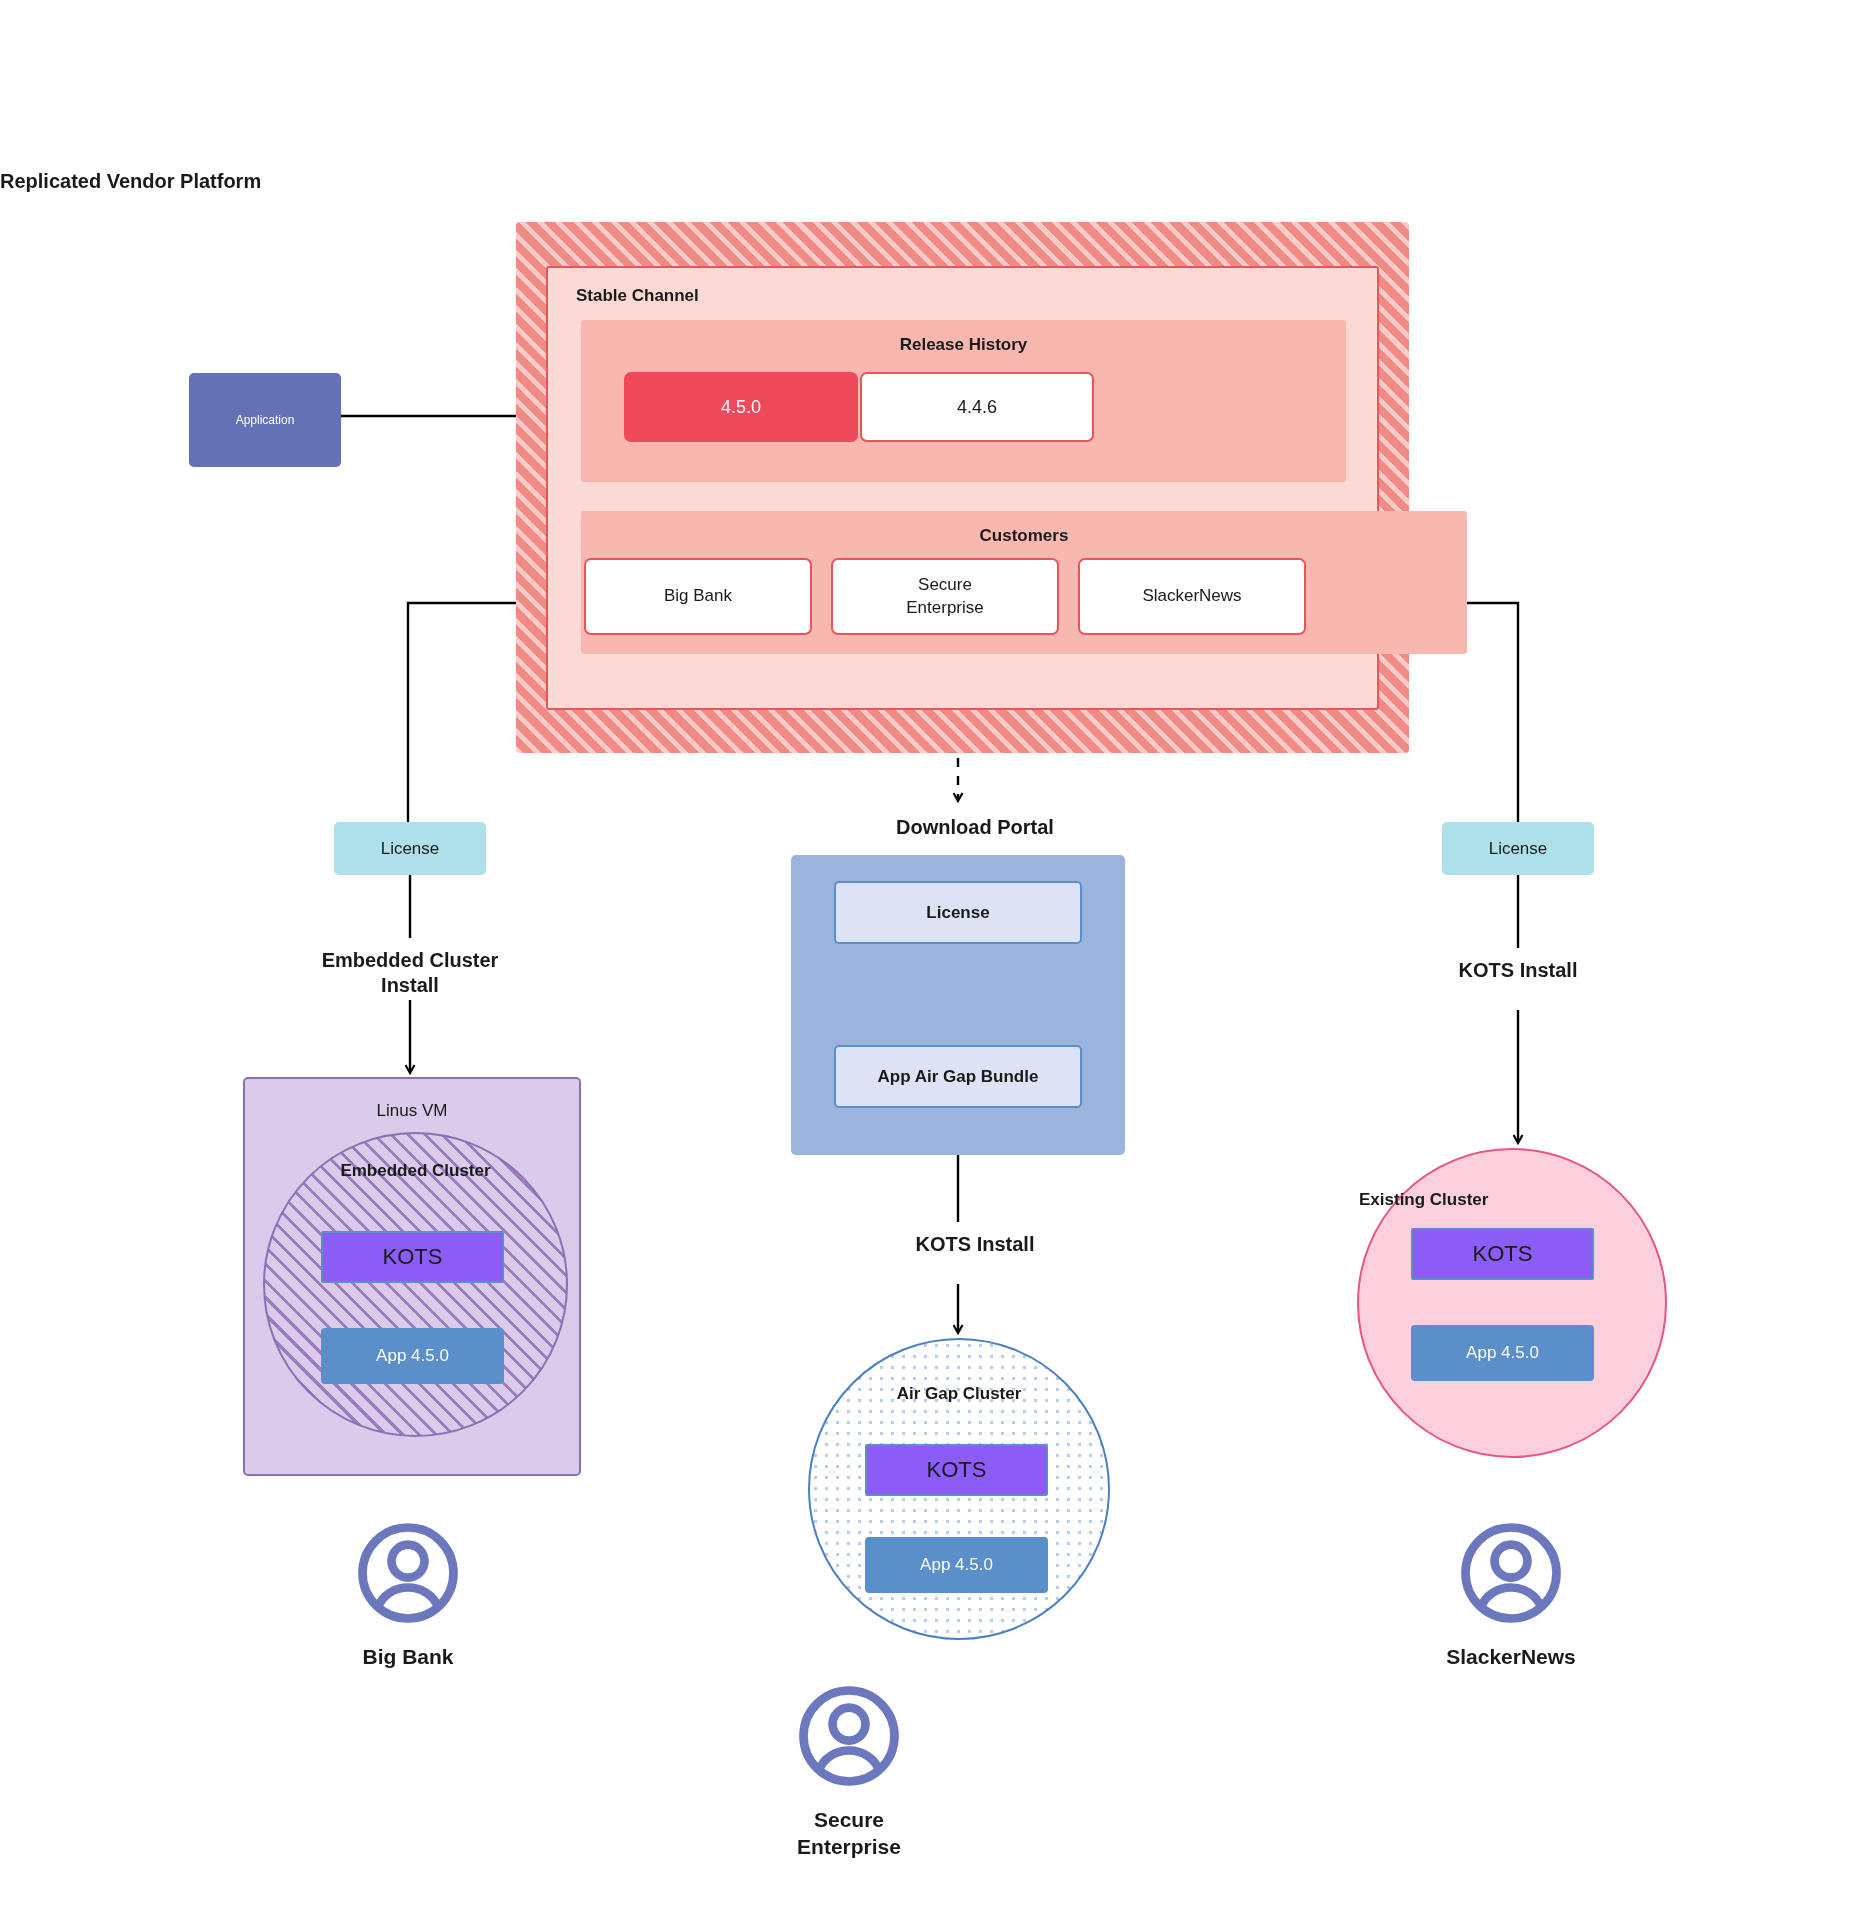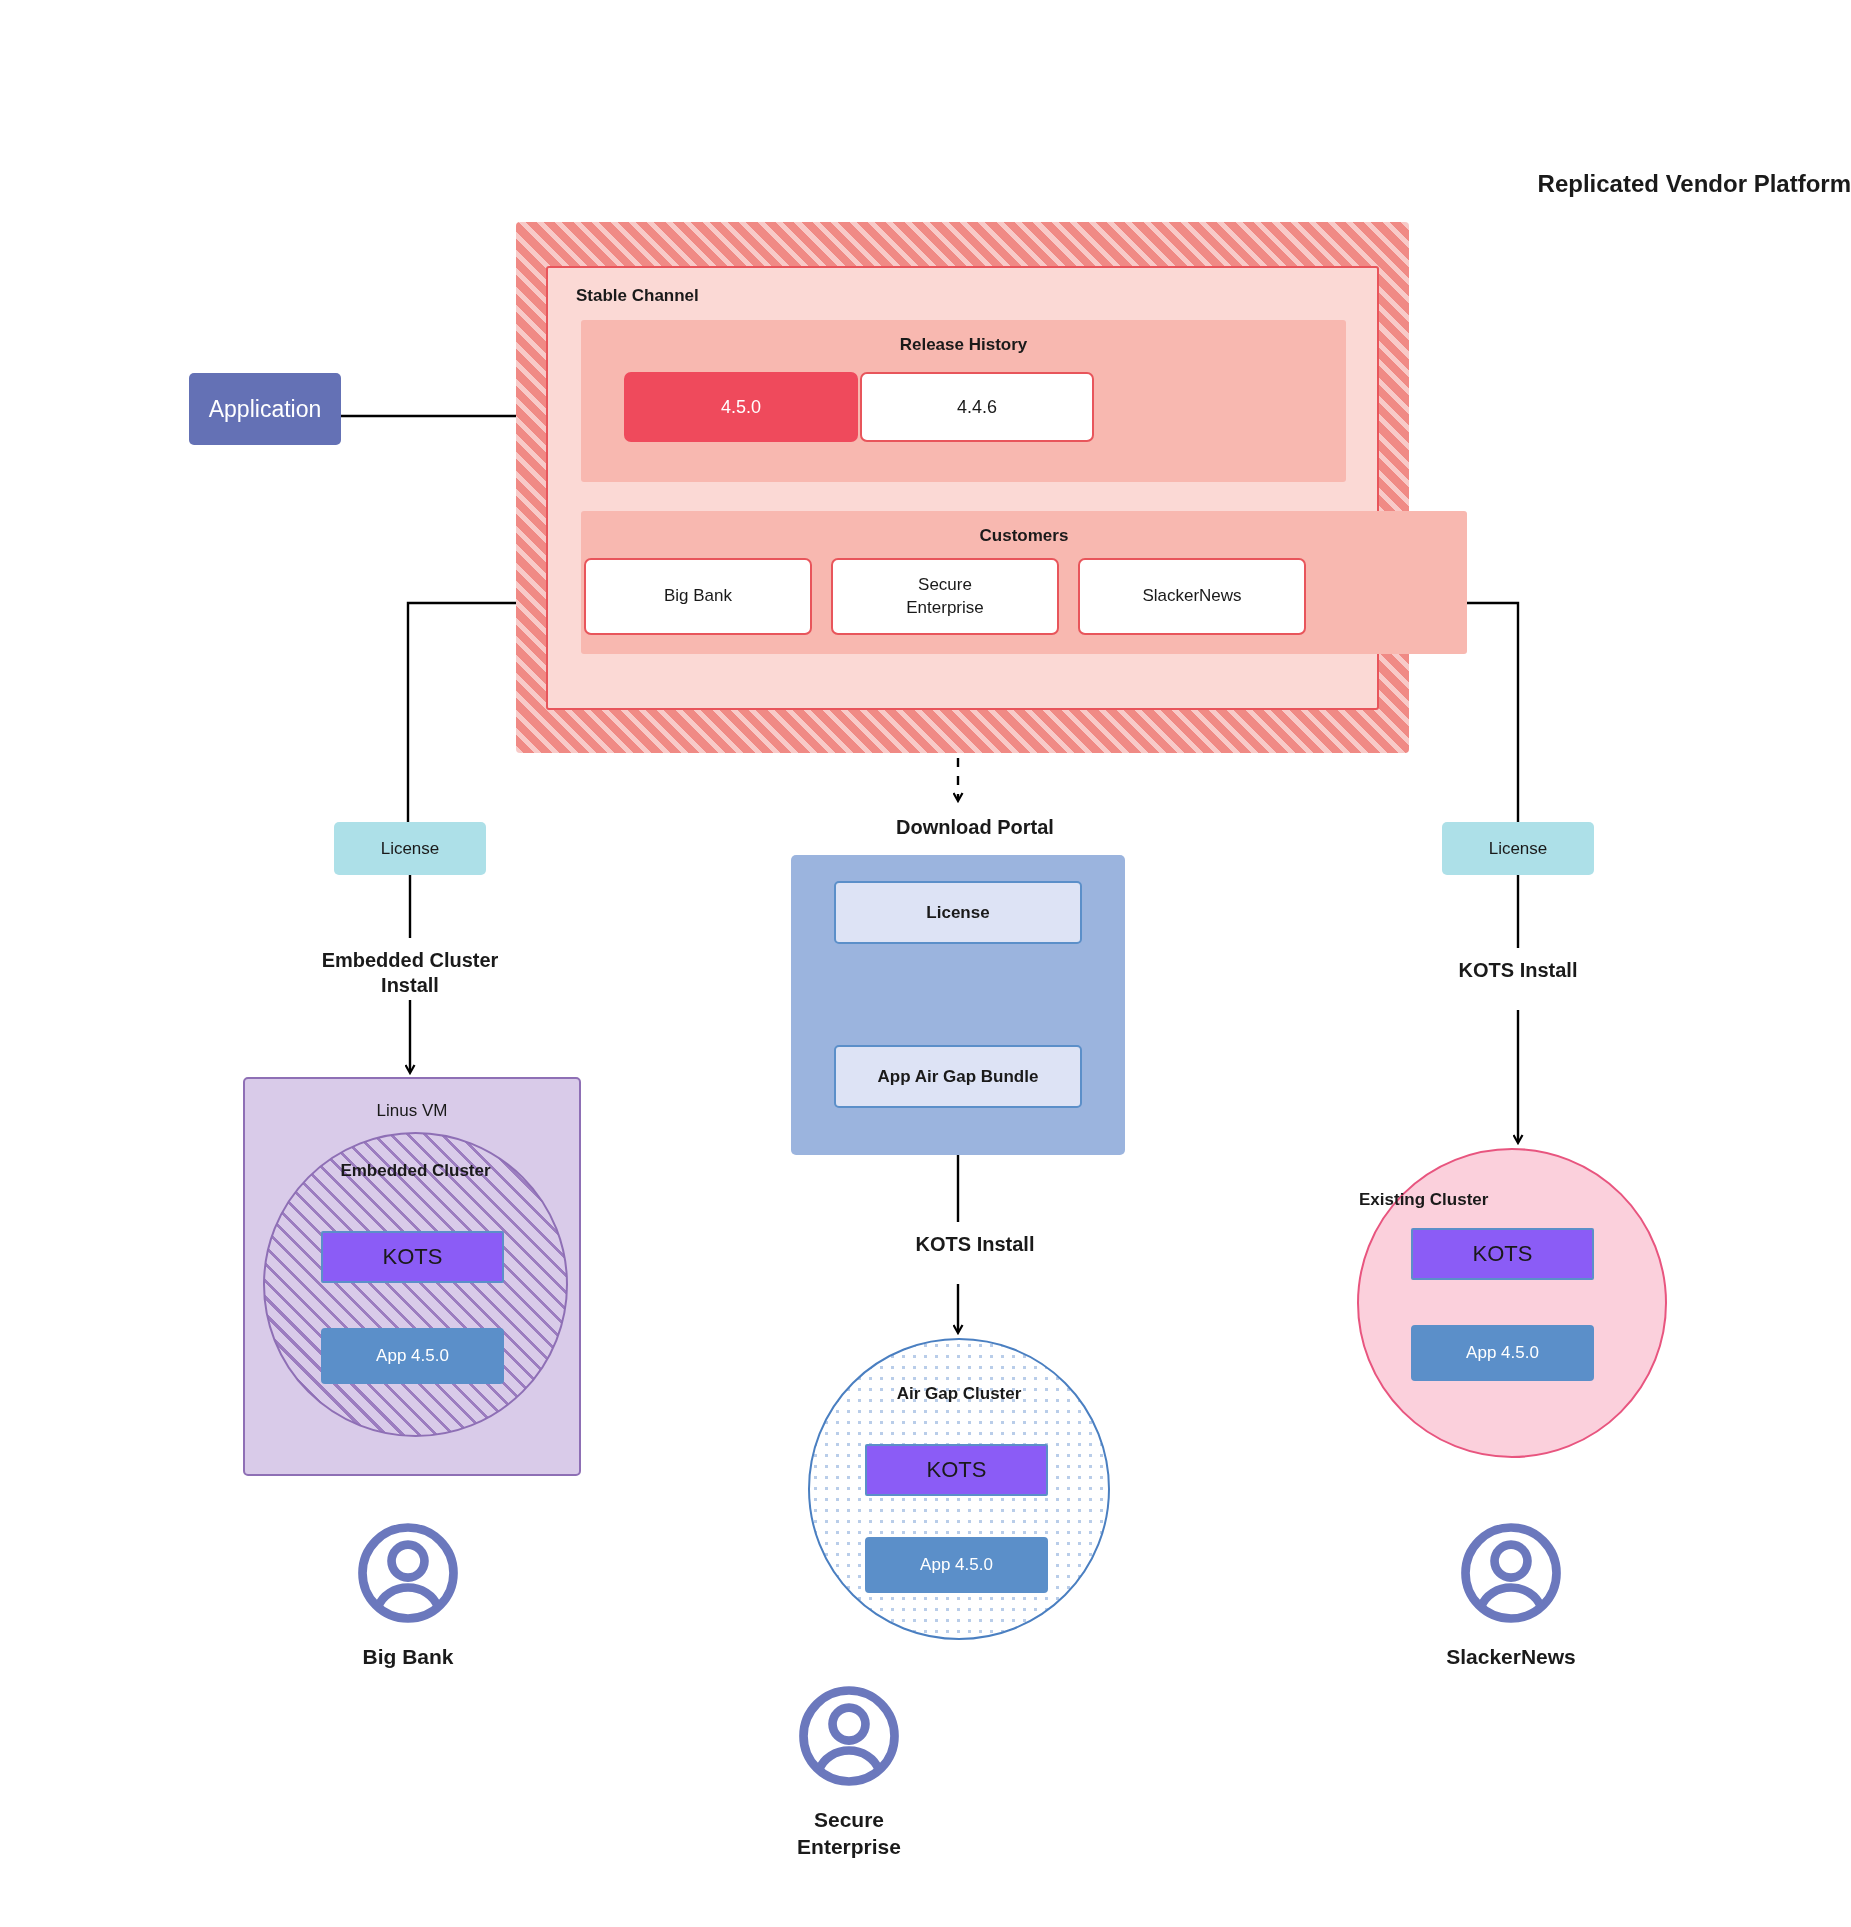--- a/index.html
+++ b/index.html
@@ -5,21 +5,21 @@
   html,body{margin:0;padding:0;background:#ffffff;}
   body{
     width:1851px;height:1927px;position:relative;overflow:hidden;
     font-family:"Liberation Sans","DejaVu Sans",sans-serif;
     color:#1a1a1a;
   }
   .abs{position:absolute;box-sizing:border-box;}
   .ctr{display:flex;align-items:center;justify-content:center;text-align:center;}
 
   
-  #platform-title{left:0;right:0;top:170px;font-size:24px;font-weight:bold;text-align:right;}
+  #platform-title{left:0;right:0;top:170px;font-size:20px;font-weight:bold;text-align:left;}
   #vendor-platform{
     left:516px;top:222px;width:893px;height:531px;
     border-radius:4px;
     background-color:#f08a85;
     background-image:repeating-linear-gradient(45deg,
         rgba(255,255,255,.55) 0px, rgba(255,255,255,.55) 5px,
         rgba(255,255,255,0) 5px, rgba(255,255,255,0) 13px);
   }
   #stable-channel{
     left:30px;top:44px;width:833px;height:444px;
@@ -45,22 +45,22 @@
   .customer-box{
     top:47px;width:228px;height:77px;border-radius:7px;
     background:#ffffff;border:2px solid #e8555b;font-size:17px;line-height:1.35;
   }
   .customer-box.c0{left:3px;}
   .customer-box.c1{left:250px;}
   .customer-box.c2{left:497px;}
 
   
   #application-node{
-    left:189px;top:373px;width:152px;height:72px;border-radius:5px;
-    background:#6471b5;color:#ffffff;font-size:23px;
+    left:189px;top:373px;width:152px;height:94px;border-radius:5px;
+    background:#6471b5;color:#ffffff;font-size:12px;
   }
 
   
   .license-chip{
     width:152px;height:53px;border-radius:5px;background:#ade0e8;font-size:17px;
   }
   #license-left{left:334px;top:822px;}
   #license-right{left:1442px;top:822px;}
 
   

